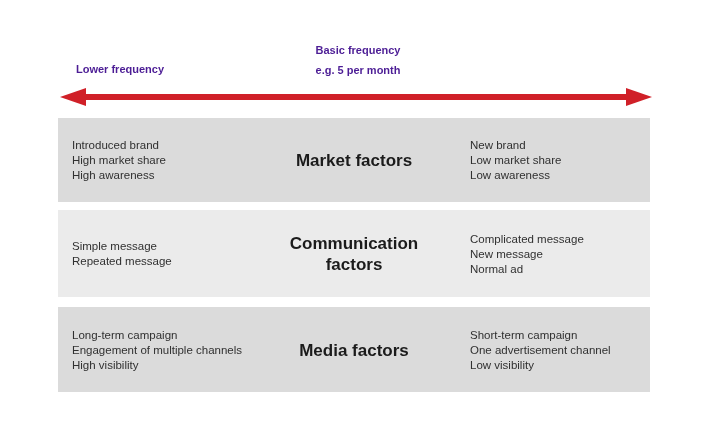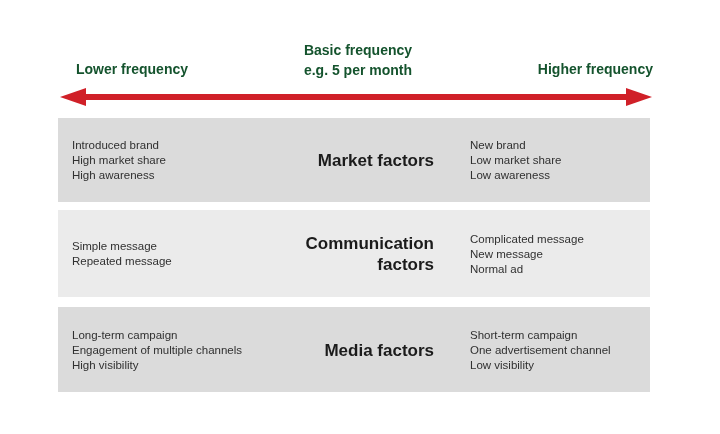--- a/index.html
+++ b/index.html
@@ -11,22 +11,22 @@
     position: relative;
     width: 720px;
     height: 434px;
     background: #ffffff;
     font-family: "Liberation Sans", sans-serif;
     overflow: hidden;
   }
   .hdr {
     position: absolute;
     font-weight: bold;
-    font-size: 14px;
-    color: #14532d;
+    font-size: 11px;
+    color: #4c1d95;
     line-height: 20px;
     white-space: nowrap;
   }
   .hdr-left  { left: 76px; top: 59px; }
   .hdr-center {
     left: 258px;
     top: 40px;
     width: 200px;
     text-align: center;
     white-space: normal;
@@ -63,21 +63,21 @@
     left: 14px;
     white-space: nowrap;
   }
   .col-right {
     left: 412px;
     white-space: nowrap;
   }
   .col-center {
     left: 216px;
     width: 160px;
-    text-align: right;
+    text-align: center;
     font-weight: bold;
     font-size: 17px;
     line-height: 21px;
     color: #1b1b1b;
   }
   .line {
     font-size: 11.5px;
     line-height: 15px;
     color: #303030;
   }
@@ -87,21 +87,20 @@
 
 <div class="canvas">
 
   <div class="hdr hdr-left">Lower frequency</div>
 
   <div class="hdr hdr-center">
     <div>Basic frequency</div>
     <div>e.g. 5 per month</div>
   </div>
 
-  <div class="hdr hdr-right">Higher frequency</div>
 
   <svg class="arrow" viewBox="0 0 596 20" aria-hidden="true">
     <rect x="22" y="7" width="552" height="6" fill="currentColor"></rect>
     <polygon points="2,10 28,1 28,19" fill="currentColor"></polygon>
     <polygon points="594,10 568,1 568,19" fill="currentColor"></polygon>
   </svg>
 
   <div class="band band-1 band-dark">
     <div class="col col-left">
       <div class="line">Introduced brand</div>

